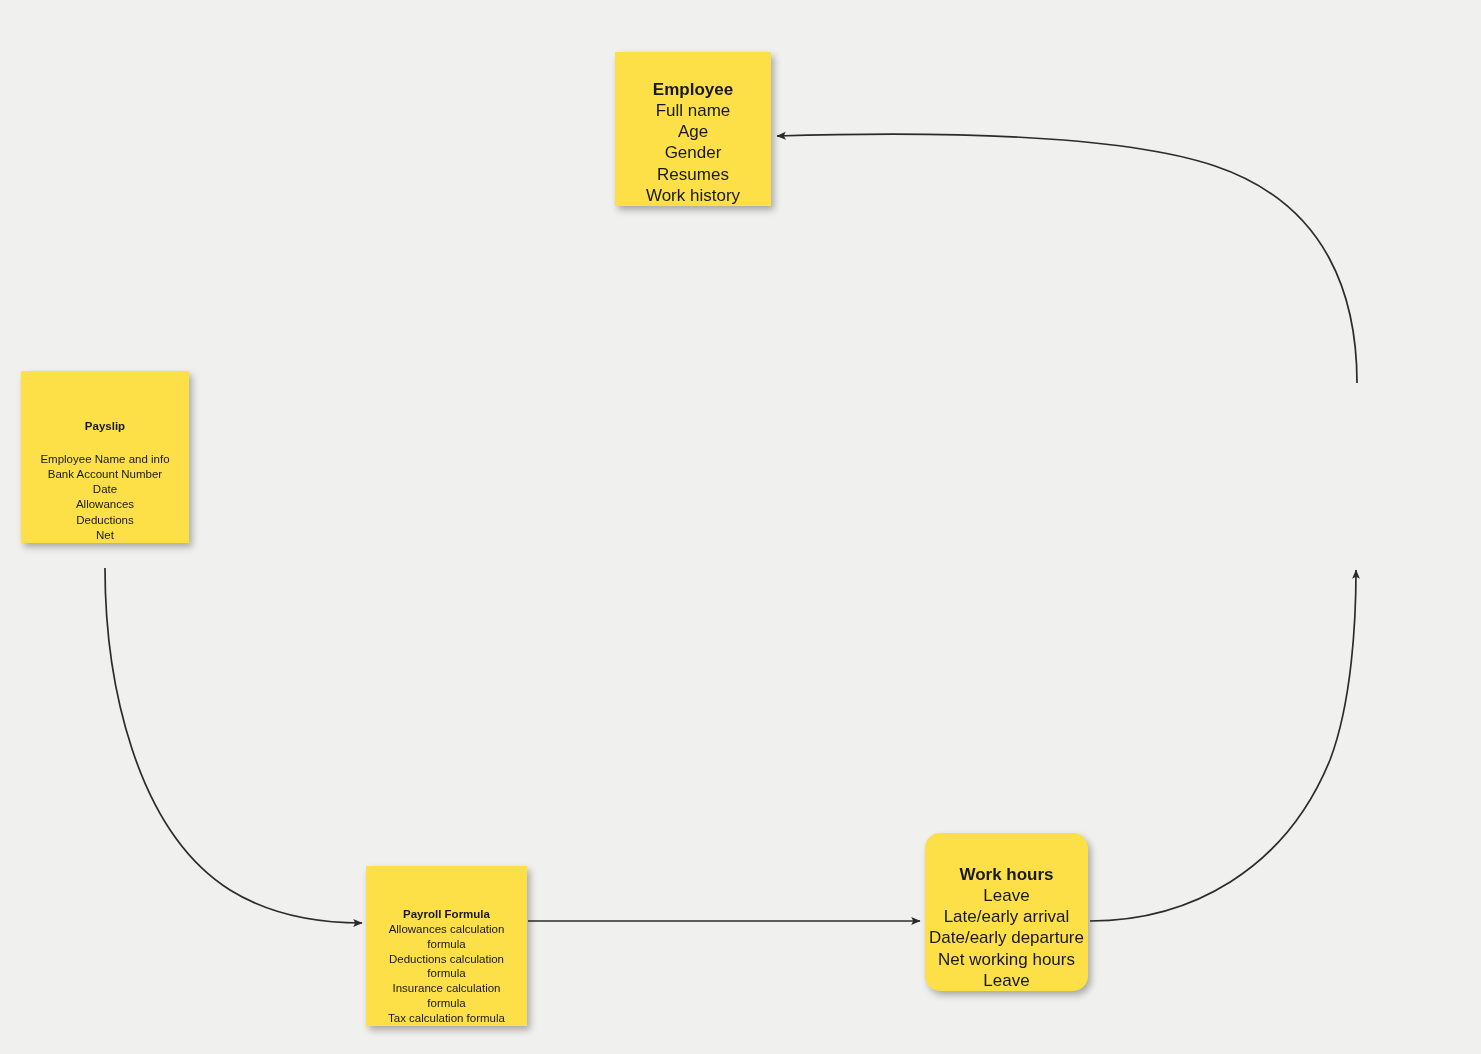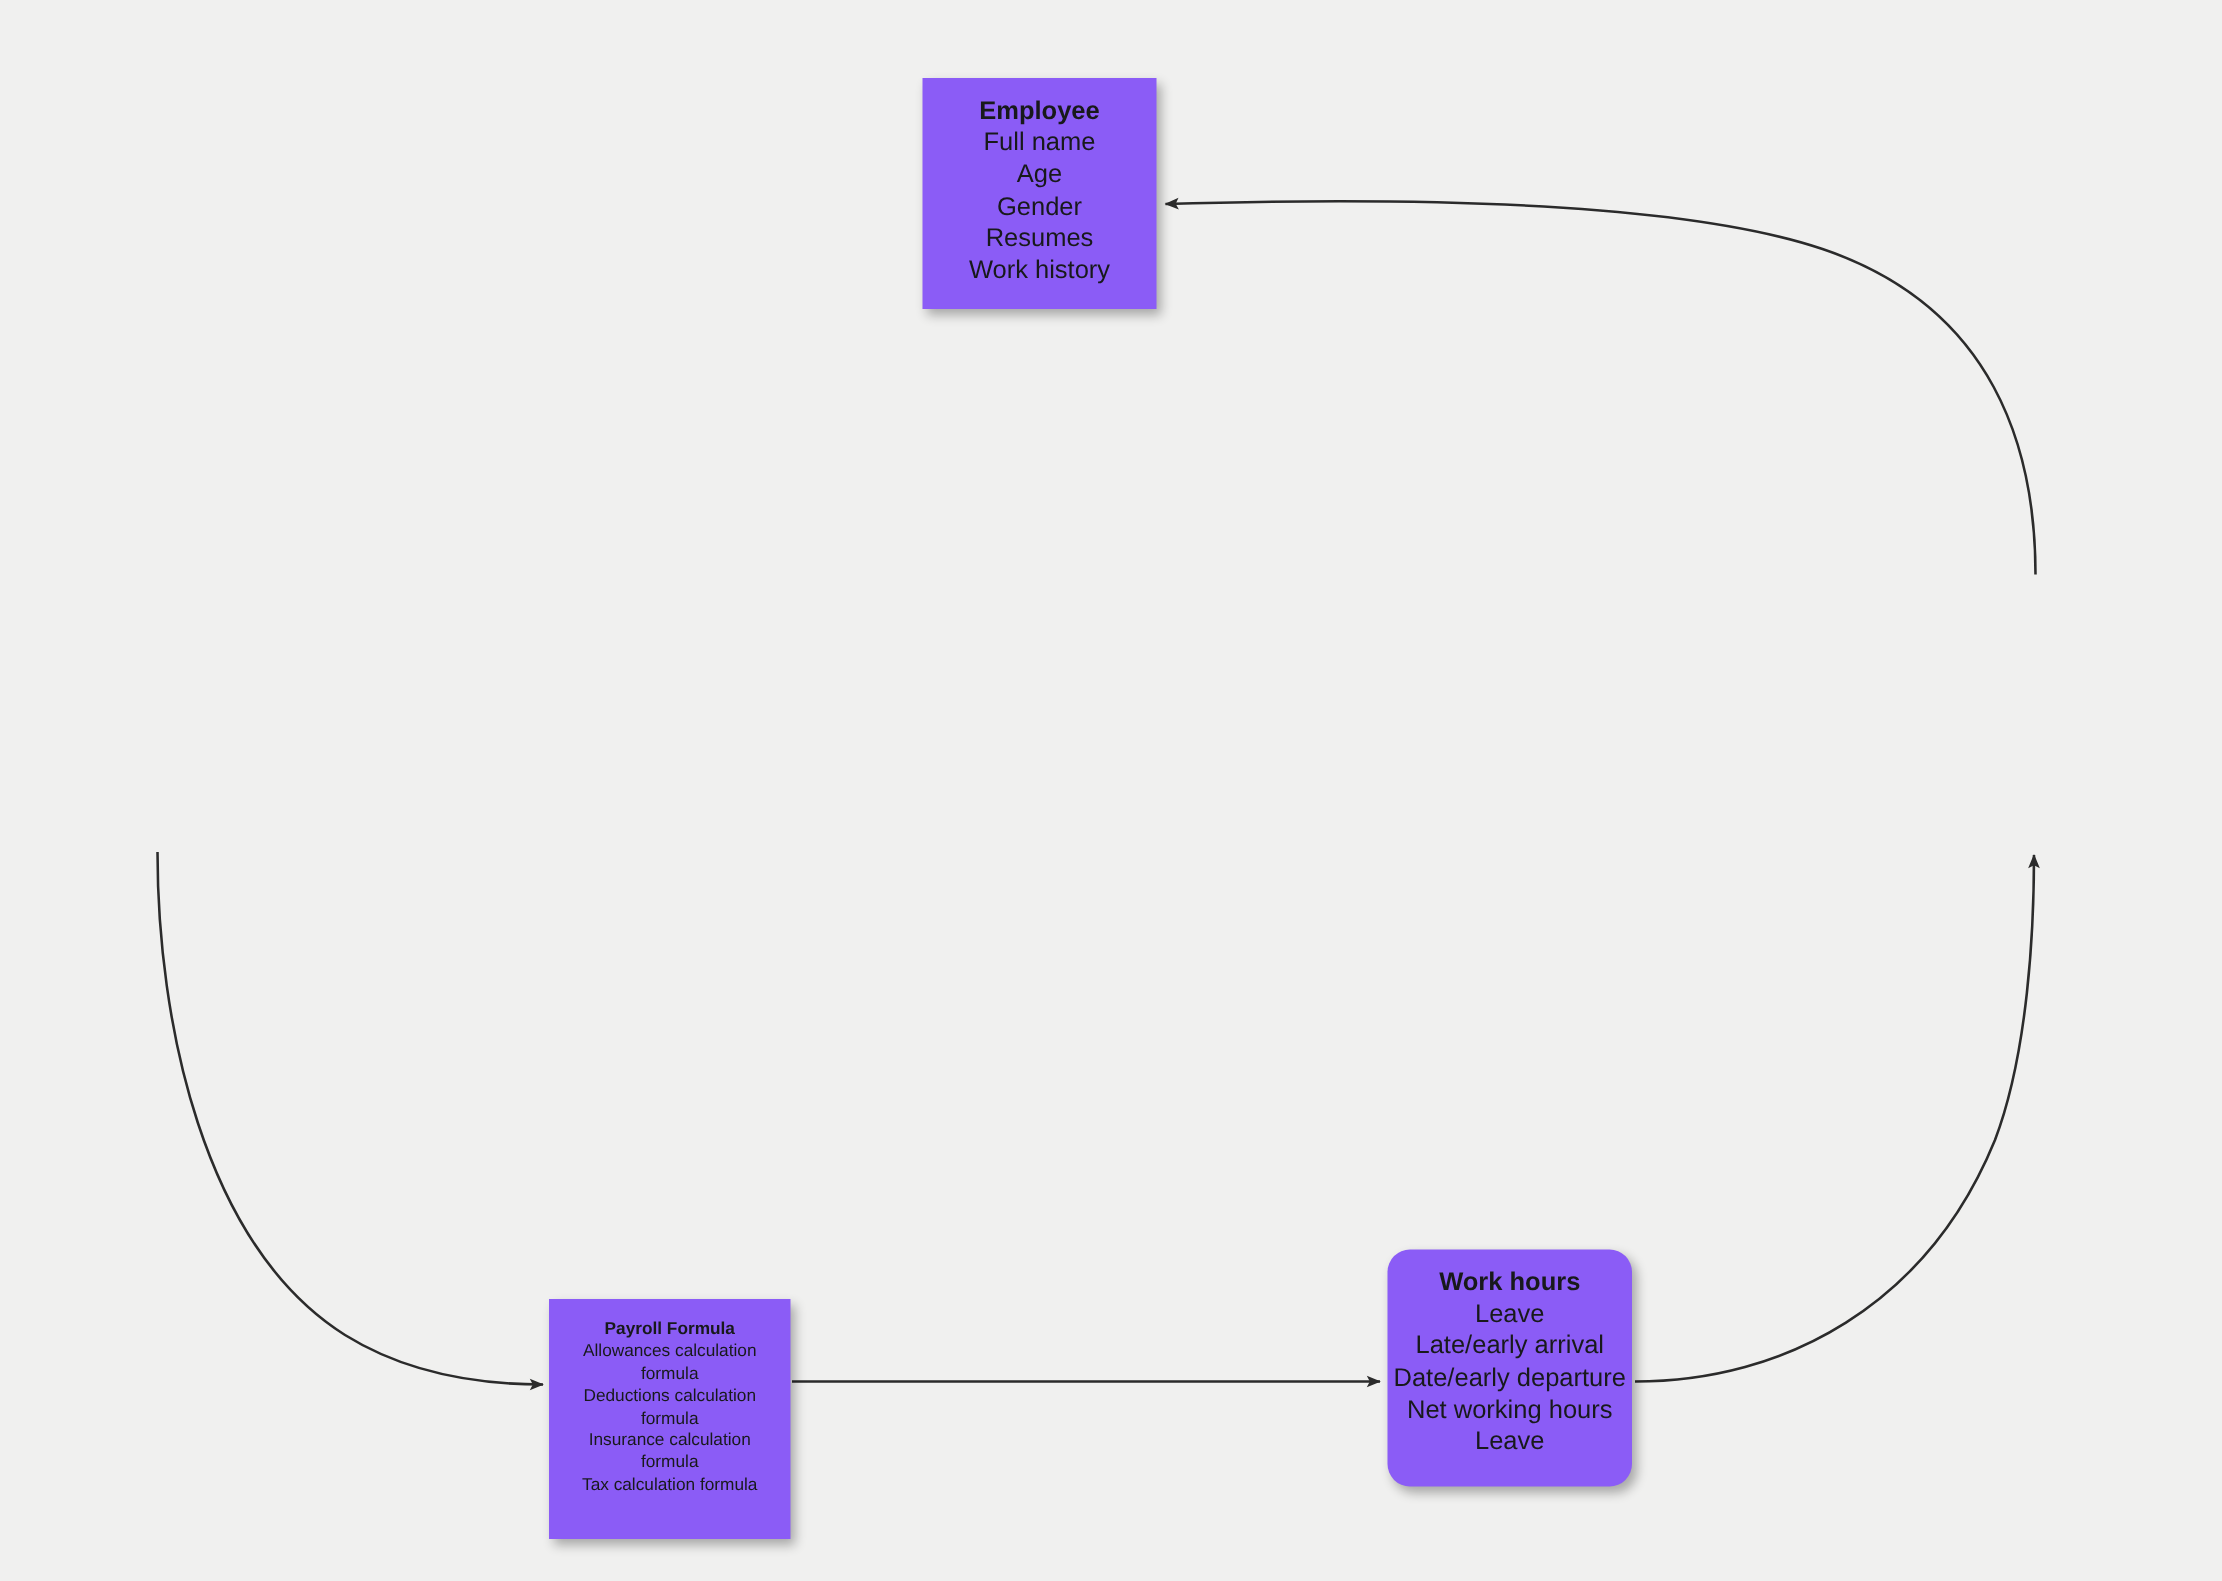--- a/index.html
+++ b/index.html
@@ -22,29 +22,30 @@
   #edges {
     position: absolute;
     left: 0;
     top: 0;
     width: 1481px;
     height: 1054px;
     pointer-events: none;
   }
   .node {
     position: absolute;
-    background: #8b5cf6;
+    background: #fde047;
     box-shadow: 3px 4px 7px rgba(0,0,0,0.30);
     box-sizing: border-box;
     display: flex;
     flex-direction: column;
     align-items: center;
     text-align: center;
     color: #18191b;
     overflow: hidden;
+    justify-content: flex-end;
   }
   .node .title {
     font-weight: bold;
     white-space: nowrap;
   }
   .node .line {
     white-space: nowrap;
   }
   .node.big {
     font-size: 17px;
@@ -88,20 +89,30 @@
 
   <div class="node big" style="left:615px; top:52px; width:156px; height:154px;">
     <div class="title">Employee</div>
     <div class="line">Full name</div>
     <div class="line">Age</div>
     <div class="line">Gender</div>
     <div class="line">Resumes</div>
     <div class="line">Work history</div>
   </div>
 
+  <div class="node small" style="left:21px; top:371px; width:168px; height:172px;">
+    <div class="title">Payslip</div>
+    <div class="spacer"></div>
+    <div class="line">Employee Name and info</div>
+    <div class="line">Bank Account Number</div>
+    <div class="line">Date</div>
+    <div class="line">Allowances</div>
+    <div class="line">Deductions</div>
+    <div class="line">Net</div>
+  </div>
 
 
   <div class="node small" style="left:366px; top:833px; width:161px; height:160px;margin-top:33px;">
     <div class="title">Payroll Formula</div>
     <div class="wrapline">Allowances calculation formula</div>
     <div class="wrapline">Deductions calculation formula</div>
     <div class="wrapline">Insurance calculation formula</div>
     <div class="line">Tax calculation formula</div>
   </div>
 

